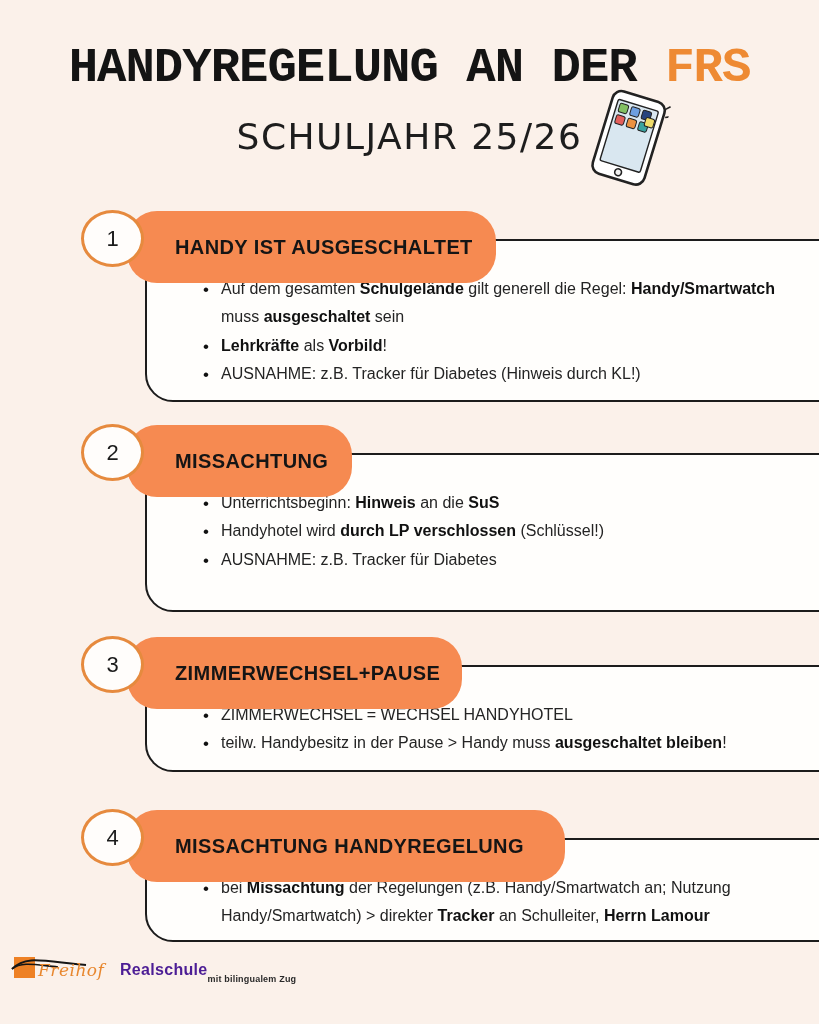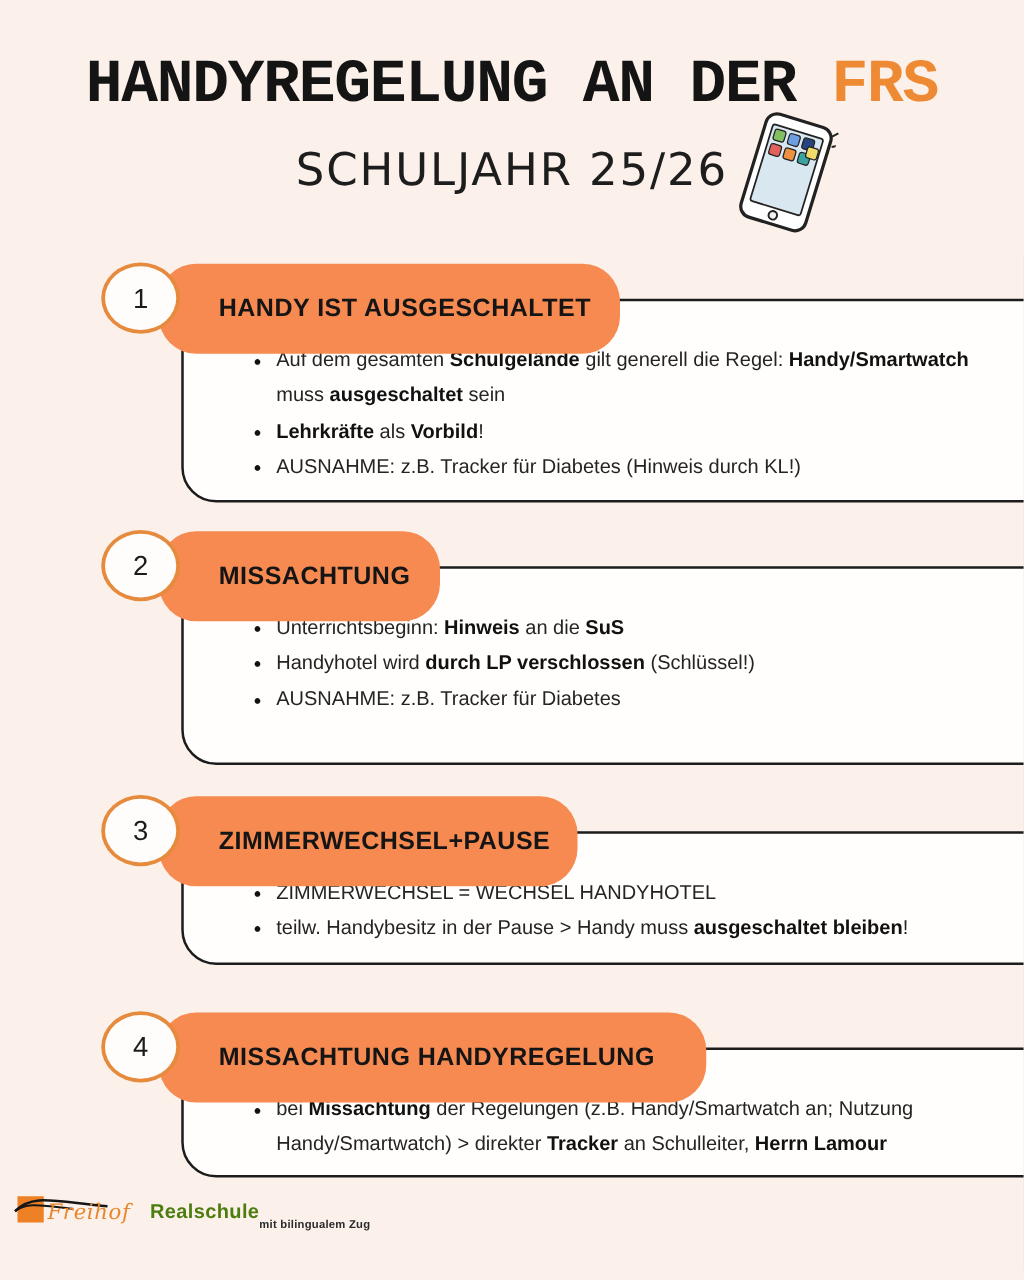--- a/index.html
+++ b/index.html
@@ -77,21 +77,21 @@
     display:flex;flex-direction:row;align-items:center;
   }
   .logo-top{position:relative;width:120px;height:30px;}
   .logo-square{position:absolute;left:14px;top:3px;width:21px;height:21px;background:#EE8125;}
   .logo-swoosh{position:absolute;left:6px;top:-2px;}
   .logo-script{
     position:absolute;left:38px;top:6px;
     font-family:"DejaVu Serif",serif;font-style:italic;
     font-size:17px;color:#E8872E;letter-spacing:.5px;
   }
-  .logo-name{font-size:16px;font-weight:700;color:#4d7c0f;letter-spacing:.3px;margin-top:1px;}
+  .logo-name{font-size:16px;font-weight:700;color:#4c1d95;letter-spacing:.3px;margin-top:1px;}
   .logo-sub{font-size:9px;font-weight:700;color:#2a2a2a;margin-top:20px;letter-spacing:.2px;}
 </style>
 </head>
 <body>
 
 <div class="canvas">
 
   <div class="hdr">
     <div class="title">
       <span>HANDYREGELUNG AN DER </span><span class="accent">FRS</span>

